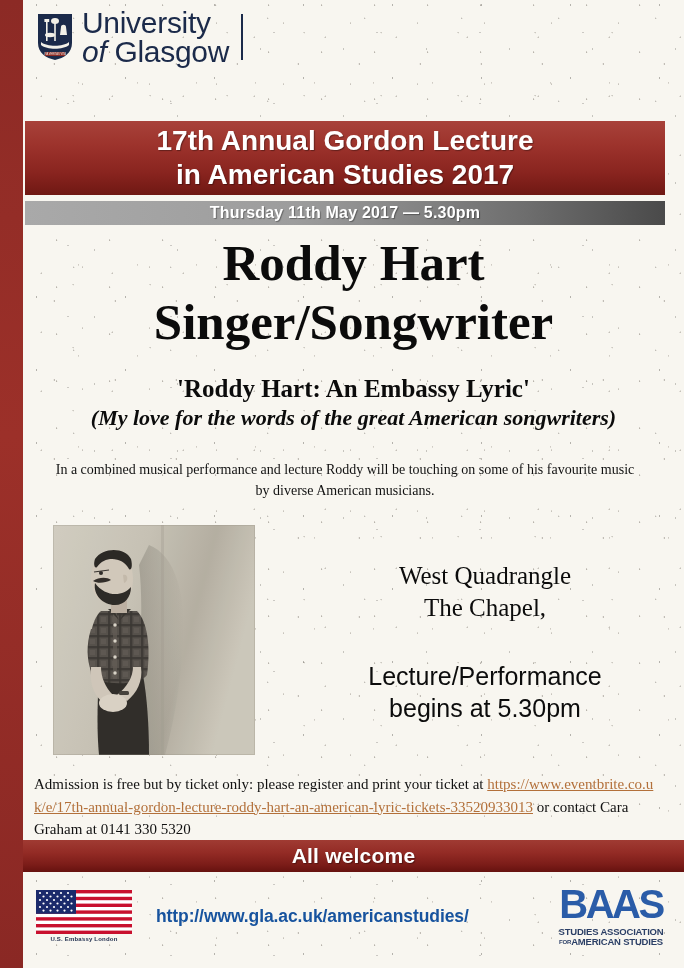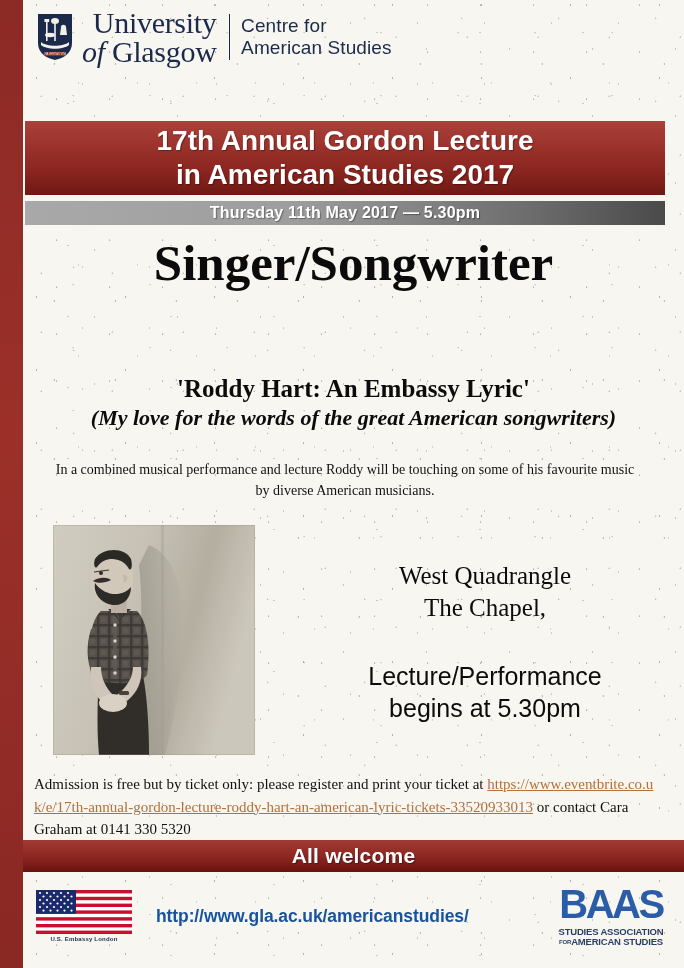--- a/index.html
+++ b/index.html
@@ -56,24 +56,23 @@
     left: 14px; top: 8px;
     display: flex;
     align-items: center;
   }
   .crest {
     width: 36px; height: 48px;
     margin-right: 9px;
     flex: none;
   }
   .uni-wordmark {
-    font-family: Liberation Serif, serif;
+    font-family: Liberation Sans, sans-serif;
     color: #1b2a4a;
     line-height: .98;
-    text-align: right;
   }
   .uni-wordmark .l1 { font-size: 30px; letter-spacing: -.3px; }
   .uni-wordmark .l2 { font-size: 30px; letter-spacing: -.3px; }
   .uni-wordmark .l2 em { font-style: italic; }
   .divider-bar {
     width: 1.6px;
     height: 46px;
     background: #1b2a4a;
     margin: 0 11px 0 12px;
     align-self: center;
@@ -323,39 +322,36 @@
         <text x="18" y="42.3" font-family="Liberation Sans, sans-serif" font-size="2.6" fill="#f2f0e8" text-anchor="middle">VIA VERITAS VITA</text>
       </svg>
 
       <div class="uni-wordmark">
         <div class="l1">University</div>
         <div class="l2"><em>of</em> <span>Glasgow</span></div>
       </div>
 
       <div class="divider-bar"></div>
 
-      <div class="centre-name">
-        <div>Centre for</div>
-        <div>American Studies</div>
-      </div>
     </div>
   </div>
 
   <div id="title-banner">
     <div class="txt">
       <div>17th Annual Gordon Lecture</div>
       <div>in American Studies 2017</div>
     </div>
   </div>
 
   <div id="date-bar">
     <div class="txt">Thursday 11th May 2017 — 5.30pm</div>
   </div>
 
   <div id="performer">
+    <div>Roddy Hart</div>
     <div>Singer/Songwriter</div>
   </div>
 
   <div id="lecture-title">'Roddy Hart: An Embassy Lyric'</div>
   <div id="lecture-subtitle">(My love for the words of the great American songwriters)</div>
 
   <div id="description">In a combined musical performance and lecture Roddy will be touching on some of his favourite music by diverse American musicians.</div>
 
   <div id="portrait">
     <svg width="202" height="230" viewBox="0 0 202 230">

